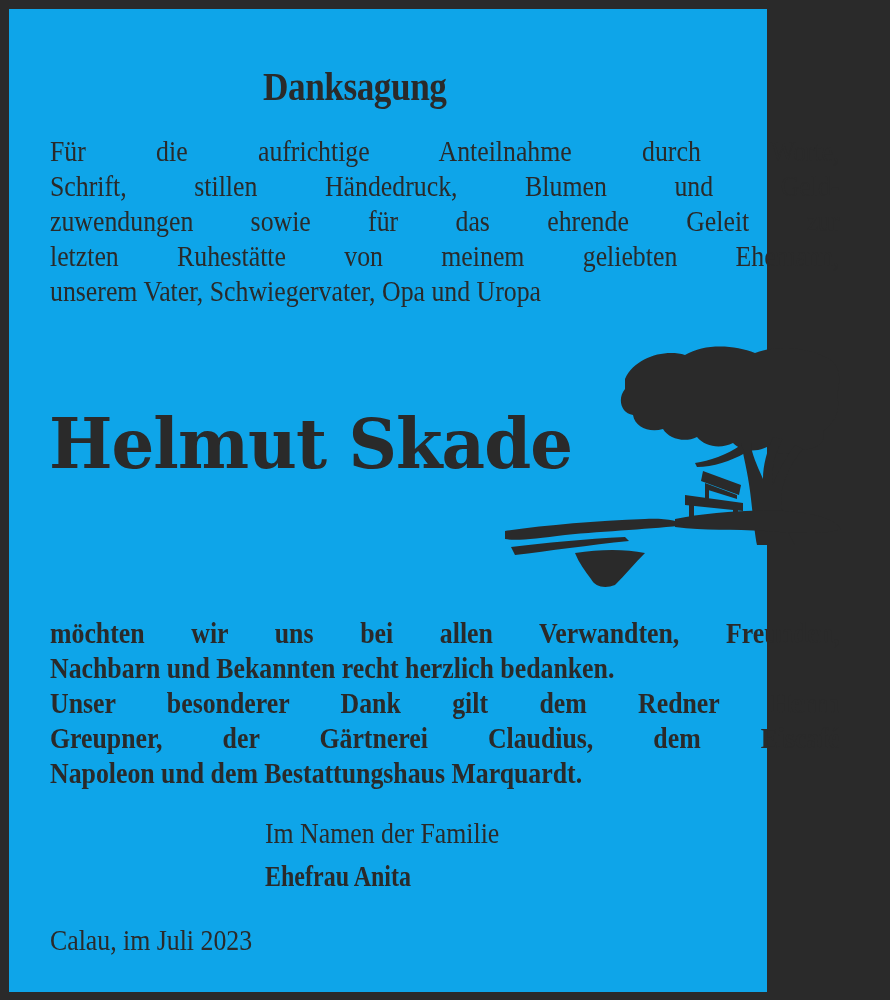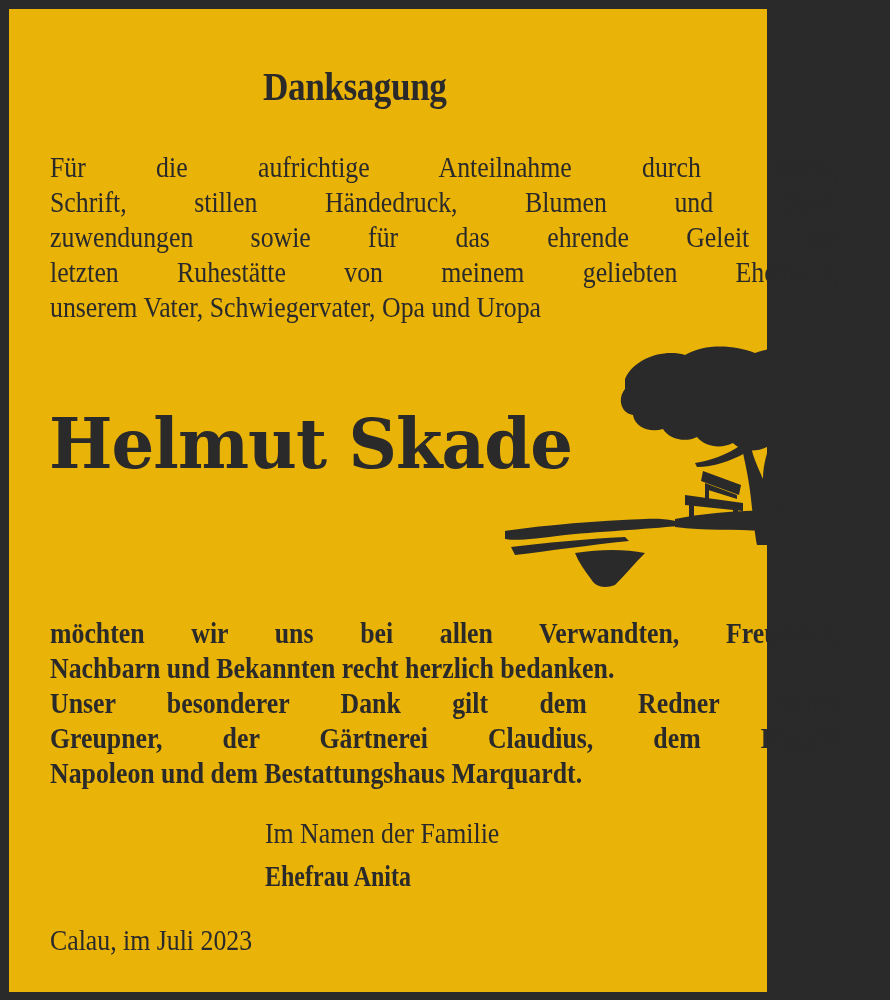--- a/index.html
+++ b/index.html
@@ -1,35 +1,35 @@
 <!DOCTYPE html>
 <html><head>
 <meta charset="utf-8">
 <style>
   html, body { margin:0; padding:0; }
   body { width:890px; height:1000px; background:#2a2a2a; position:relative; overflow:hidden; }
   .page {
     position:absolute; left:9px; top:9px; width:758px; height:983px;
-    background:#eab308; color:#2a2a2a;
+    background:#0ea5e9; color:#2a2a2a;
     font-family:"Liberation Serif", "DejaVu Serif", serif;
   }
   .title {
     position:absolute; left:254px; top:54px; margin:0;
     font-family:"Liberation Serif", serif; font-weight:bold;
     font-size:40px; letter-spacing:-0.5px; transform:scaleX(0.88); transform-origin:left top;
     line-height:48px; white-space:nowrap;
   }
   .para {
     position:absolute; left:41px; width:790px;
     font-size:30px; line-height:35px; text-align:justify;
     font-stretch:condensed;
   }
   .para .line { display:block; text-align:justify; text-align-last:justify; white-space:nowrap; transform:scaleX(0.86); transform-origin:left; width:918px; }
   .para .line.last { text-align-last:left; }
-  .p1 { top:140px; }
+  .p1 { top:124px; }
   .p2 { top:606px;font-weight:bold; }
   .name {
     position:absolute; left:40px; top:390px; margin:0;
     font-family:"DejaVu Serif", serif; font-weight:bold;
     font-size:70px; line-height:90px; white-space:nowrap;
     transform:scaleX(0.96); transform-origin:left top; letter-spacing:-1px;
   }
   .illustration { position:absolute; left:496px; top:330px; width:336px; height:252px; }
   .sig1 {
     position:absolute; left:256px; top:806px; font-size:30px; line-height:36px;

